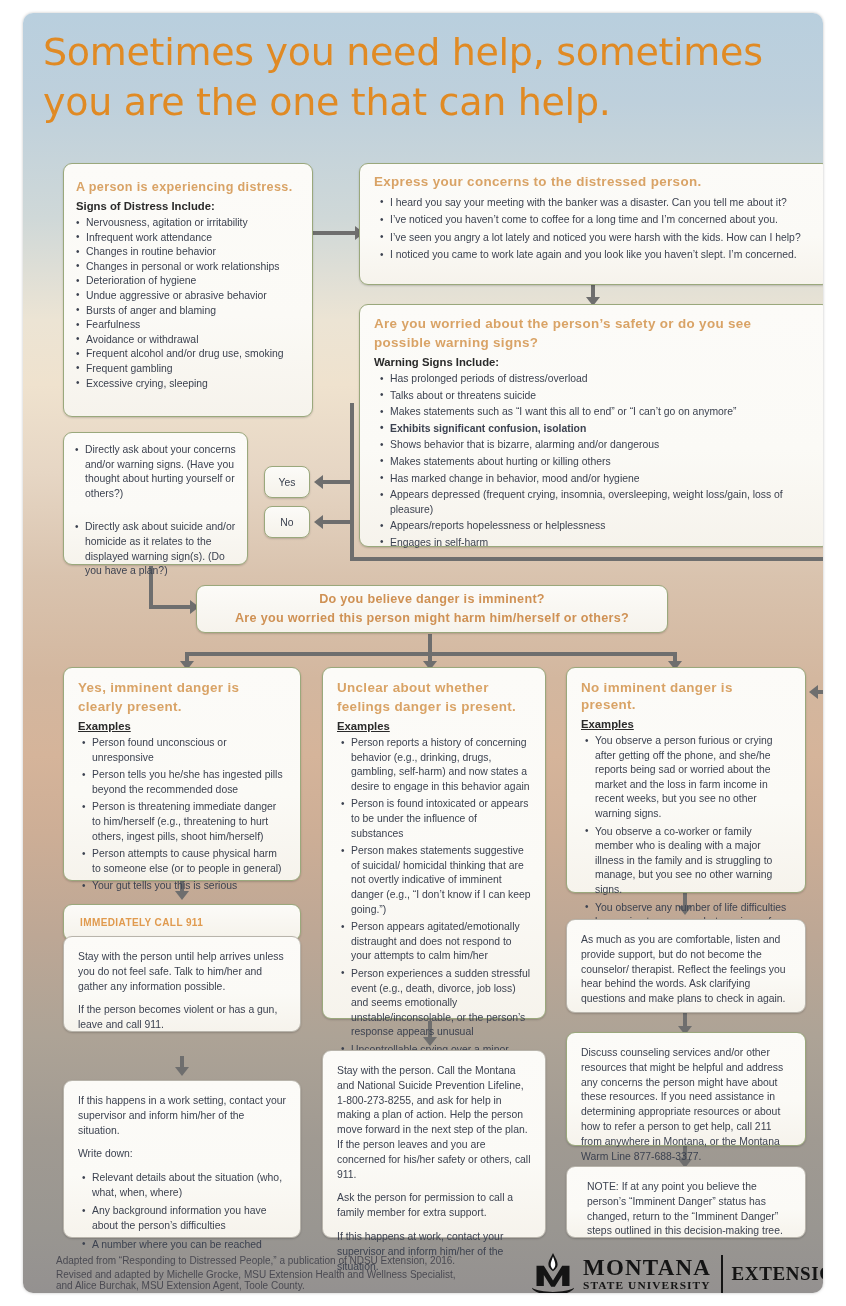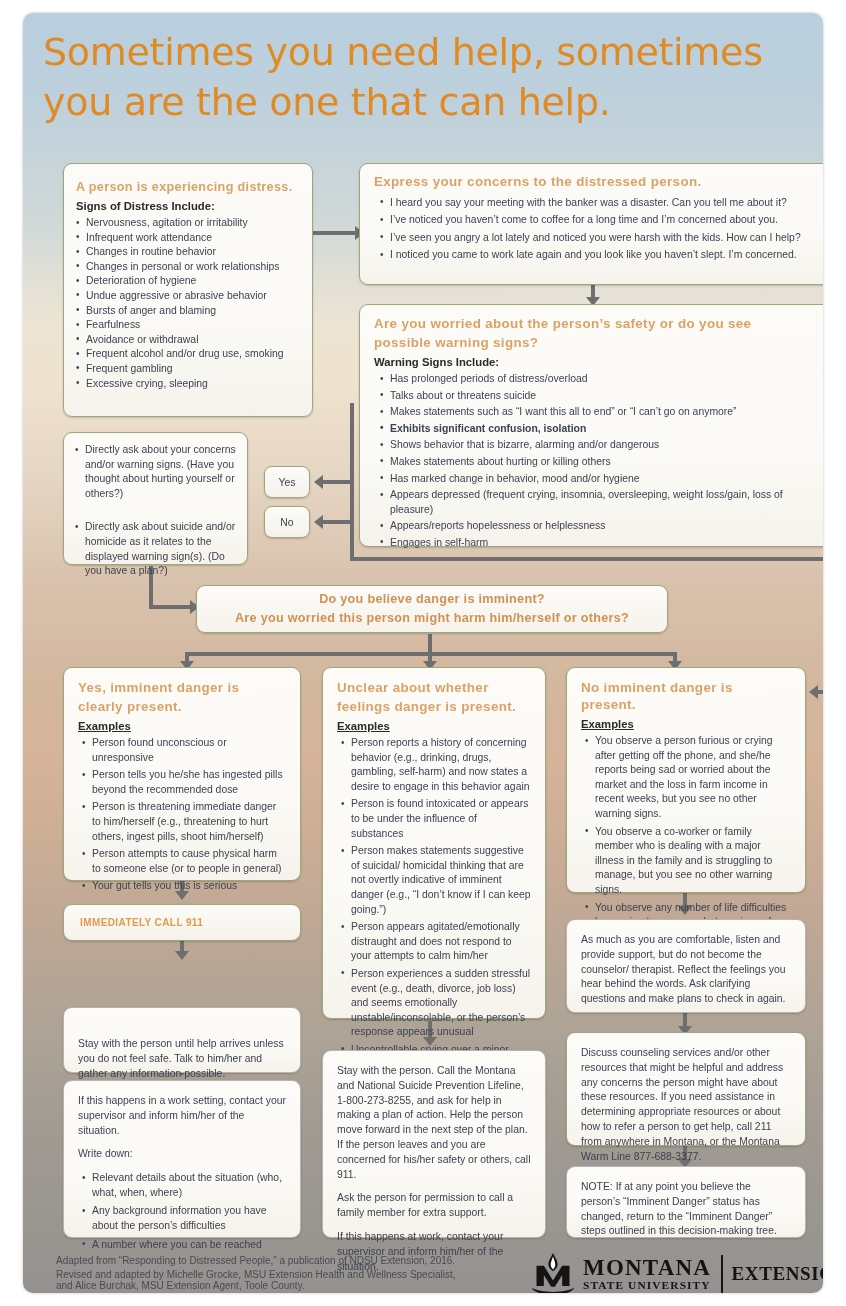--- a/index.html
+++ b/index.html
@@ -315,21 +315,21 @@
       <li style="margin-bottom:3px;">You observe a person furious or crying after getting off the phone, and she/he reports being sad or worried about the market and the loss in farm income in recent weeks, but you see no other warning signs.</li>
       <li style="margin-bottom:3px;">You observe a co-worker or family member who is dealing with a major illness in the family and is struggling to manage, but you see no other warning signs.</li>
       <li>You observe any number of life difficulties happening to someone but no signs of imminent danger or failure to cope in a safe manner.</li>
     </ul>
   </div>
 
   <div class="banner" style="left:40px;top:891px;width:238px;height:37px;">
     <span>IMMEDIATELY CALL 911</span>
   </div>
 
-  <div class="card plain" style="left:40px;top:994px;width:238px;height:66px;padding:29px 14px;">
+  <div class="card plain" style="left:40px;top:923px;width:238px;height:96px;padding:13px 14px;">
     <p class="para">Stay with the person until help arrives unless you do not feel safe. Talk to him/her and gather any information possible.</p>
     <p class="para">If the person becomes violent or has a gun, leave and call 911.</p>
   </div>
 
   <div class="card plain" style="left:40px;top:1067px;width:238px;height:158px;padding:13px 14px;">
     <p class="para">If this happens in a work setting, contact your supervisor and inform him/her of the situation.</p>
     <p class="para">Write down:</p>
     <ul class="bl" style="margin-left:4px;">
       <li style="margin-bottom:4px;">Relevant details about the situation (who, what, when, where)</li>
       <li style="margin-bottom:4px;">Any background information you have about the person’s difficulties</li>
@@ -344,21 +344,21 @@
   </div>
 
   <div class="card plain" style="left:543px;top:906px;width:240px;height:94px;padding:13px 14px;">
     <p class="para">As much as you are comfortable, listen and provide support, but do not become the counselor/ therapist. Reflect the feelings you hear behind the words. Ask clarifying questions and make plans to check in again.</p>
   </div>
 
   <div class="card" style="left:543px;top:1019px;width:240px;height:114px;padding:13px 14px;">
     <p class="para">Discuss counseling services and/or other resources that might be helpful and address any concerns the person might have about these resources. If you need assistance in determining appropriate resources or about how to refer a person to get help, call 211 from anywhere in Montana, or the Montana Warm Line 877-688-3377.</p>
   </div>
 
-  <div class="card plain" style="left:543px;top:1153px;width:240px;height:72px;padding:13px 14px;">
+  <div class="card plain" style="left:543px;top:1153px;width:240px;height:72px;padding:13px 20px;">
     <p class="para">NOTE: If at any point you believe the person’s “Imminent Danger” status has changed, return to the “Imminent Danger” steps outlined in this decision-making tree.</p>
   </div>
 
   <div class="foot">
     <p>Adapted from “Responding to Distressed People,” a publication of NDSU Extension, 2016.</p>
     <p style="margin-bottom:0;">Revised and adapted by Michelle Grocke, MSU Extension Health and Wellness Specialist,</p>
     <p>and Alice Burchak, MSU Extension Agent, Toole County.</p>
   </div>
 
   <div class="logo">

